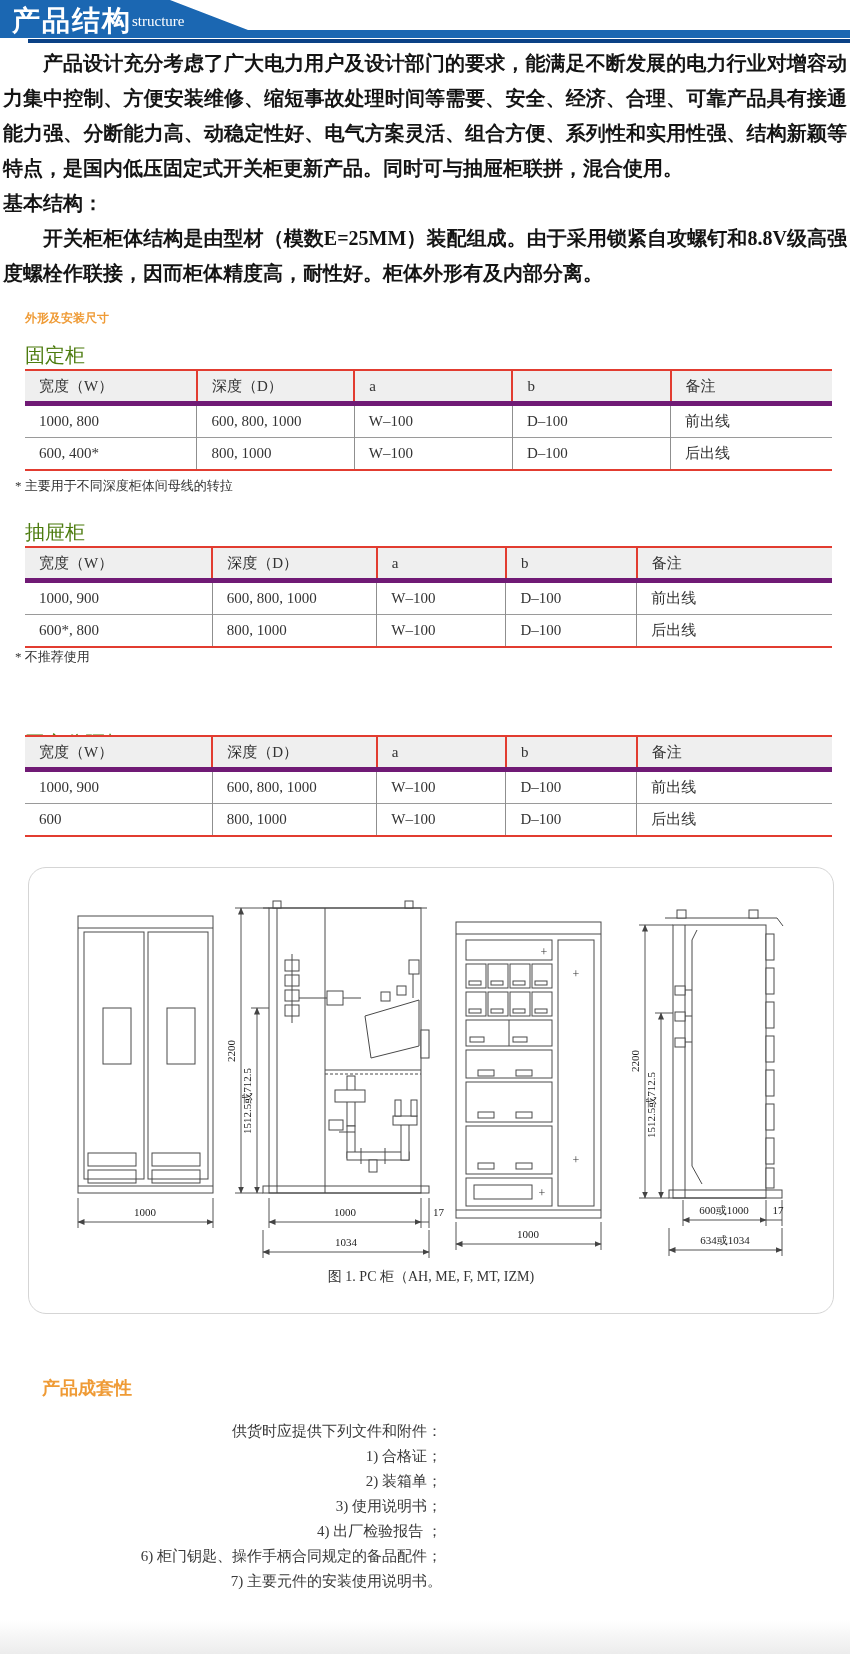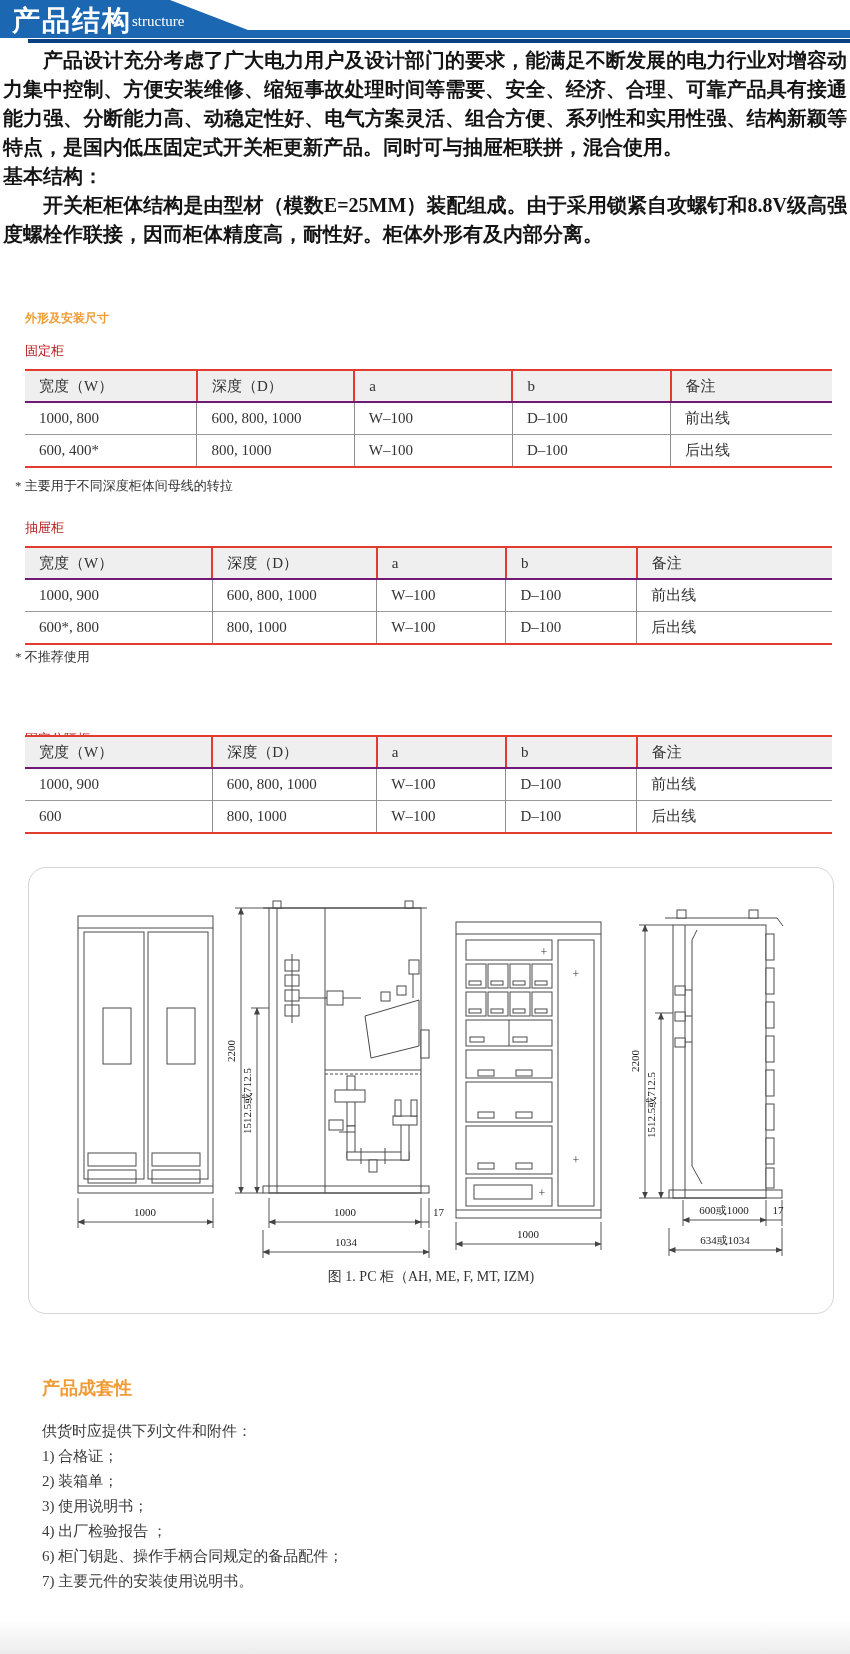--- a/index.html
+++ b/index.html
@@ -8,36 +8,36 @@
 
   
   .banner{position:absolute;left:0;top:0;width:850px;height:46px;}
   .banner-shape{position:absolute;left:0;top:0;width:850px;height:38px;background:#1b67b2;
     clip-path:polygon(0 0,170px 0,248px 30px,850px 30px,850px 38px,0 38px);}
   .banner-underline{position:absolute;left:28px;right:0;top:39px;height:4px;background:#0a4186;}
   .banner-title{position:absolute;left:12px;top:2px;font-size:28px;font-weight:bold;color:#fff;letter-spacing:2px;}
   .banner-sub{position:absolute;left:132px;top:13px;font-size:15px;color:#fff;}
 
   
-  .intro{position:absolute;left:3px;right:3px;top:46px;font-size:20px;line-height:29px;
+  .intro{position:absolute;left:3px;right:3px;top:46px;font-size:20px;line-height:35px;
          font-weight:600;color:#141414;text-align:justify;}
   .intro p{margin:0;text-indent:2em;}
   .intro .noindent{text-indent:0;}
 
   
   .orange-h{position:absolute;left:25px;font-size:12px;font-weight:bold;color:#ef9b36;}
-  .tbl-caption{position:absolute;left:25px;font-size:13px;font-weight:500;color:#b91c1c;}
+  .tbl-caption{position:absolute;left:25px;font-size:20px;font-weight:500;color:#4d7c0f;}
   .footnote{position:absolute;left:15px;font-size:13px;color:#333;}
 
   
   .tbl{position:absolute;left:25px;width:807px;border-collapse:collapse;table-layout:fixed;
        font-size:15px;color:#333;}
   .tbl{border-top:2px solid #e23c30;border-bottom:2px solid #e23c30;}
   .tbl th{background:#efefef;font-weight:400;text-align:left;height:30px;padding:0 0 0 14px;
-          border-bottom:2px solid #701a75;}
+          border-bottom:5px solid #701a75;}
   .tbl th + th{border-left:2px solid #e23c30;}
   .tbl td{height:31px;padding:0 0 0 14px;background:#fff;}
   .tbl td + td{border-left:1px solid #8f8f8f;}
   .tbl tr + tr td{border-top:1px solid #9a9a9a;}
   .t1 col:nth-child(1){width:21.3%;} .t1 col:nth-child(2){width:19.5%;}
   .t1 col:nth-child(3){width:19.6%;} .t1 col:nth-child(4){width:19.6%;}
   .t23 col:nth-child(1){width:23.2%;} .t23 col:nth-child(2){width:20.4%;}
   .t23 col:nth-child(3){width:16%;}  .t23 col:nth-child(4){width:16.2%;}
 
   
@@ -48,21 +48,21 @@
   .wf{stroke:#4a4a4a;fill:#fff;stroke-width:1;}
   .dim{stroke:#555;stroke-width:1;fill:none;}
   .dt{fill:#222;font-size:11px;}
   .pt{fill:#333;font-size:12px;}
 
   
   .bcol{position:absolute;top:1376px;font-size:15px;line-height:25px;color:#3a3a3a;}
   .bcol-left{left:42px;width:400px;}
   .bcol-right{left:448px;width:400px;}
   .bcol h3{margin:0 0 18px 0;font-size:18px;font-weight:bold;color:#ef9b36;}
-  .bcol div{margin:0;}
+  .bcol div{margin:0;text-align:right;}
 
   .bottom-fade{position:absolute;left:0;right:0;bottom:0;height:34px;
                background:linear-gradient(180deg,rgba(237,237,237,0),#ececec);}
 </style>
 </head>
 <body>
 
 <div id="page">
 
   <div class="banner">

